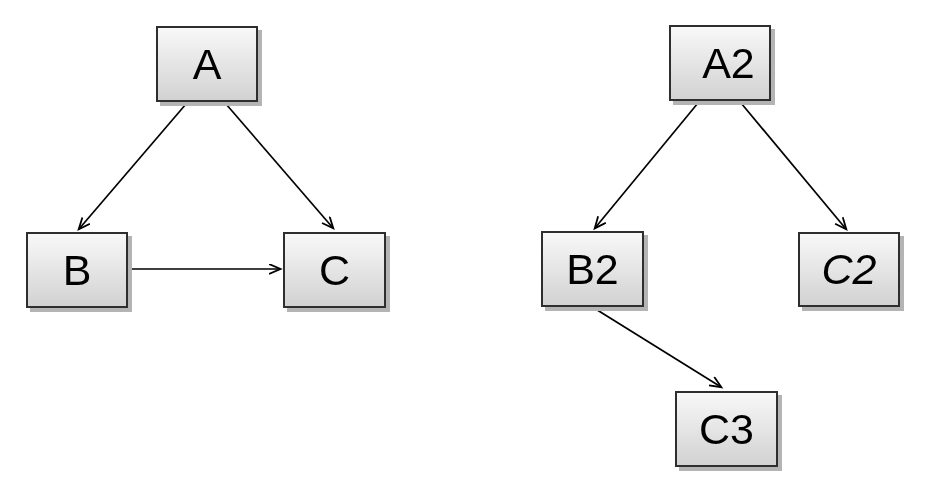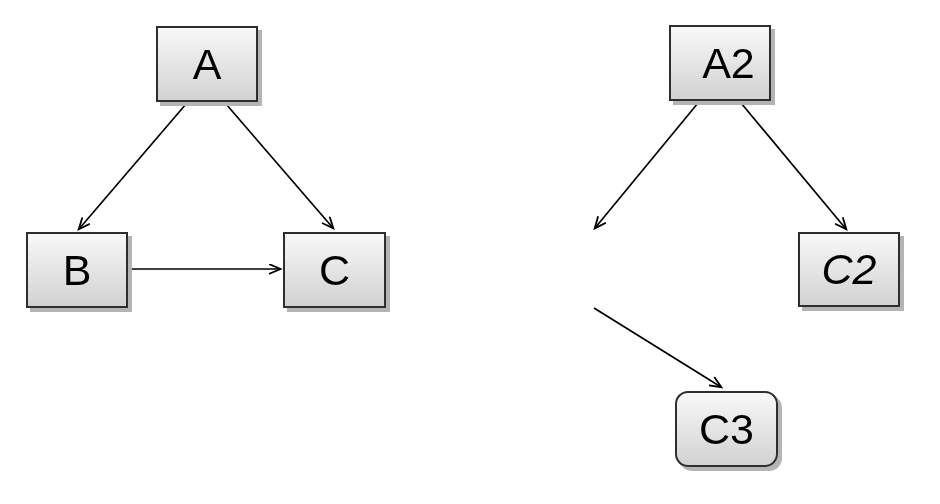--- a/index.html
+++ b/index.html
@@ -70,19 +70,22 @@
     </div>
     <div class="node" style="left: 26px; top: 232px; width: 102px; height: 76px;">
       <span class="node-label">B</span>
     </div>
     <div class="node" style="left: 283px; top: 232px; width: 103px; height: 76px;">
       <span class="node-label">C</span>
     </div>
     <div class="node" style="left: 669px; top: 25px; width: 102px; height: 76px; padding-left: 17px;">
       <span class="node-label">A2</span>
     </div>
+    <div class="node" style="left: 541px; top: 231px; width: 103px; height: 76px;">
+      <span class="node-label">B2</span>
+    </div>
     <div class="node" style="left: 798px; top: 232px; width: 102px; height: 75px; font-style: italic;">
       <span class="node-label">C2</span>
     </div>
-    <div class="node" style="left: 675px; top: 391px; width: 103px; height: 76px; border-radius: 13px;">
+    <div class="node" style="left: 675px; top: 391px; width: 103px; height: 76px;">
       <span class="node-label">C3</span>
     </div>
   </div>
 
 </body></html>

